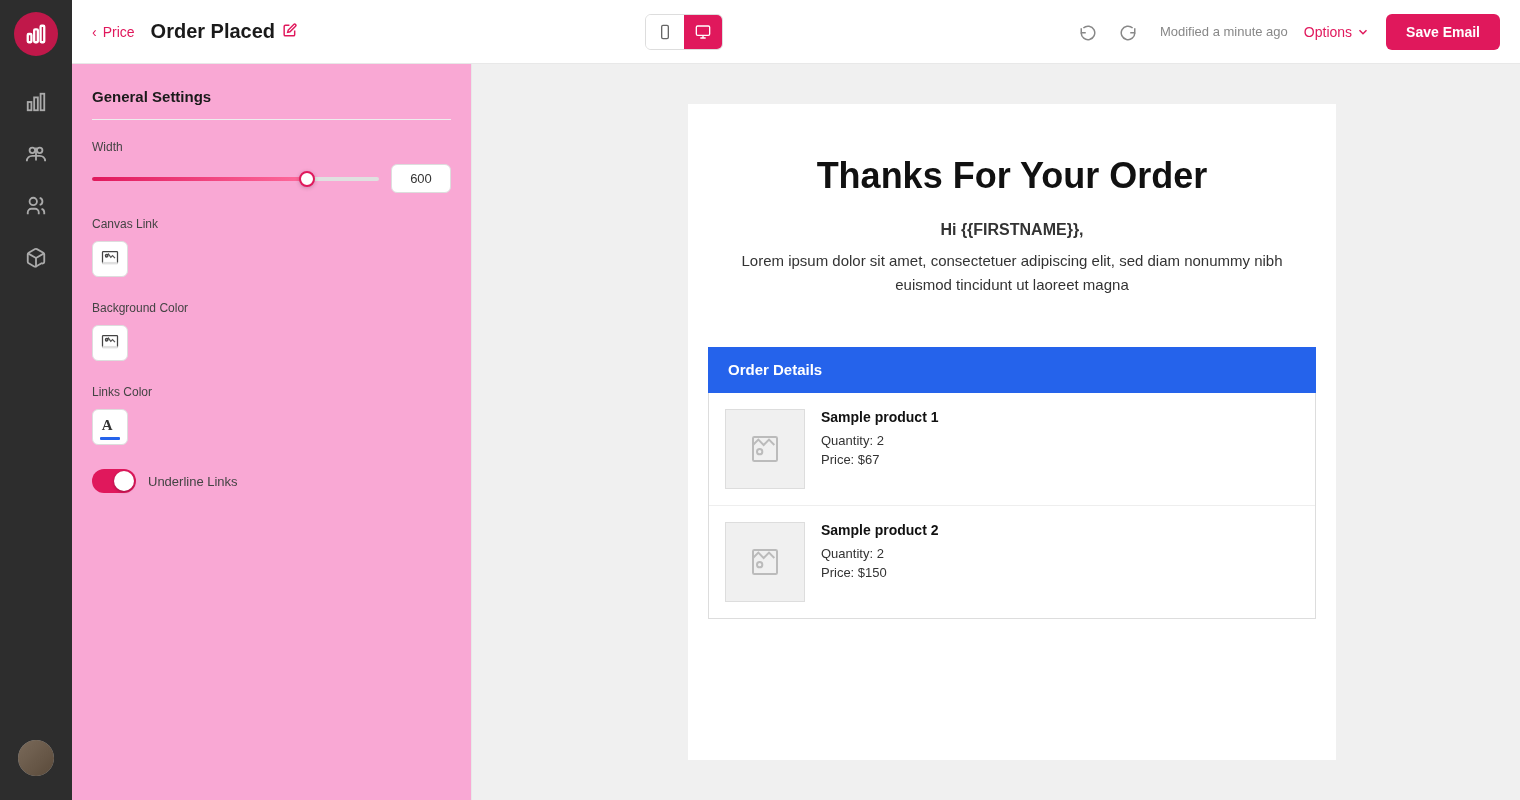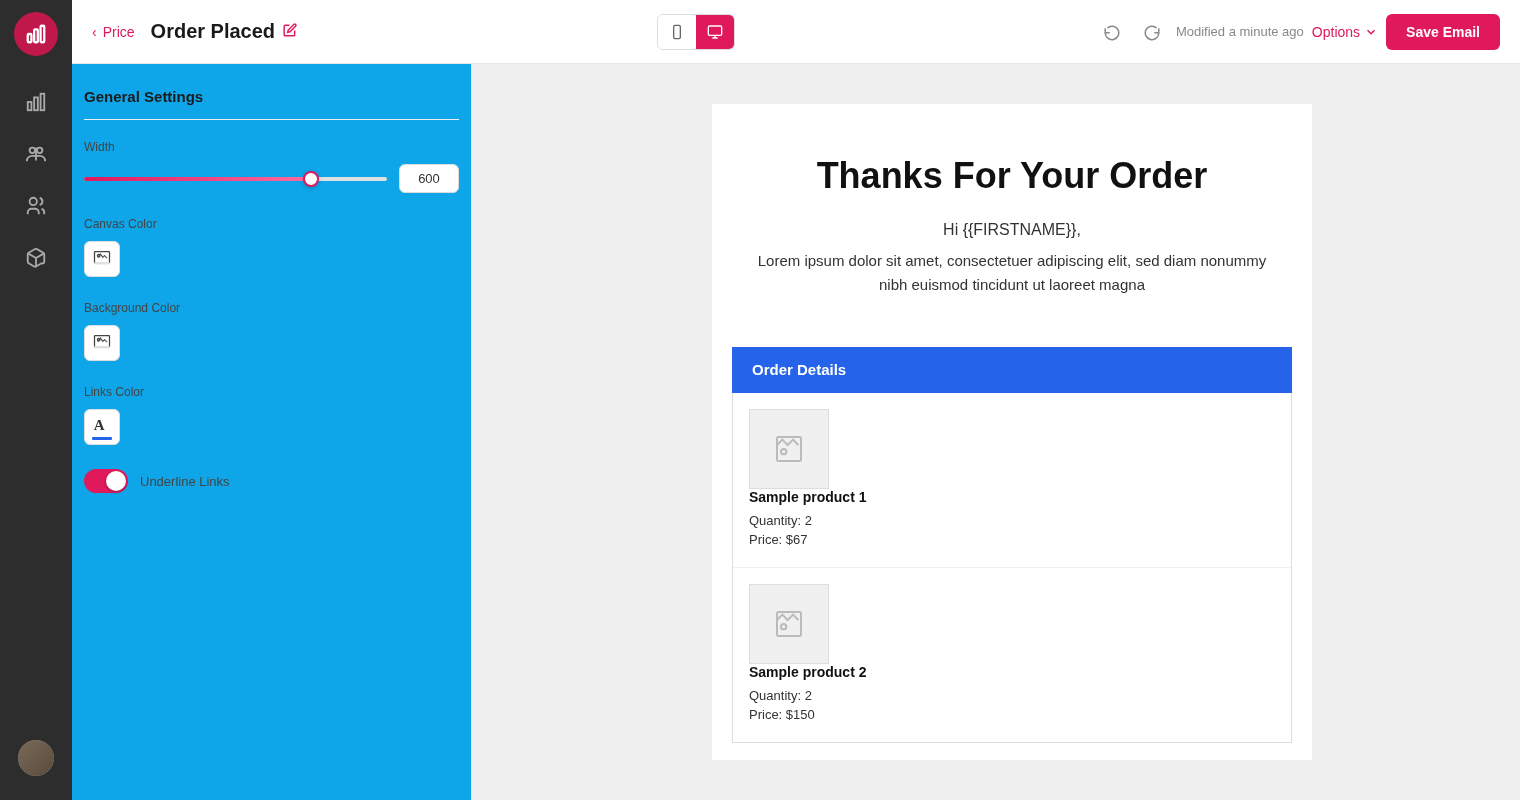--- a/index.html
+++ b/index.html
@@ -104,21 +104,21 @@
       cursor: pointer;
       background: #fff;
       color: #666;
       border: none;
     }
     .view-btn.active {
       background: #e0185c;
       color: #fff;
     }
     .topbar-right {
-      display: flex; align-items: center; gap: 8px;
+      display: flex; align-items: center; gap: 16px;
     }
     .undo-redo {
       display: flex; gap: 8px;
     }
     .undo-btn, .redo-btn {
       width: 32px; height: 32px;
       display: flex; align-items: center; justify-content: center;
       cursor: pointer;
       color: #888;
       font-size: 16px;
@@ -152,23 +152,23 @@
     
     .content-area {
       flex: 1;
       display: flex;
       overflow: hidden;
     }
 
     
     .left-panel {
       width: 400px;
-      background: #0ea5e9;
+      background: #f9a8d4;
       border-right: 1px solid #e8e8e8;
-      padding: 24px 12px;
+      padding: 24px 20px;
       overflow-y: auto;
       flex-shrink: 0;
     }
     .panel-title {
       font-size: 15px;
       font-weight: 600;
       color: #1a1a1a;
       margin-bottom: 20px;
       padding-bottom: 14px;
       border-bottom: 1px solid #eee;
@@ -261,21 +261,21 @@
     
     .preview-area {
       flex: 1;
       background: #f0f0f0;
       overflow-y: auto;
       display: flex;
       justify-content: center;
       padding: 40px 40px;
     }
     .email-preview {
-      width: 600px;
+      width: 648px;
       background: #fff;
       min-height: 600px;
       margin-left: 32px;
     }
 
     
     .email-header-section {
       padding: 50px 40px 30px;
       text-align: center;
     }
@@ -283,20 +283,21 @@
       font-size: 36px;
       font-weight: 800;
       color: #111;
       margin-bottom: 24px;
       line-height: 1.2;
     }
     .email-greeting {
       font-size: 16px;
       color: #333;
       margin-bottom: 10px;
+      font-weight: bold;
     }
     .email-body-text {
       font-size: 15px;
       color: #333;
       line-height: 1.6;
     }
 
     .order-details-section {
       margin: 20px 20px 0;
     }
@@ -311,21 +312,20 @@
     }
     .order-items-container {
       border: 1px solid #ddd;
       border-top: none;
     }
     .order-item {
       display: flex;
       align-items: flex-start;
       padding: 16px;
       border-bottom: 1px solid #eee;
-      flex-direction: column;
     }
     .order-item:last-child { border-bottom: none; }
     .product-image {
       width: 80px; height: 80px;
       background: #f0f0f0;
       border: 1px solid #ddd;
       display: flex; align-items: center; justify-content: center;
       flex-shrink: 0;
       margin-right: 16px;
     }
@@ -472,21 +472,21 @@
             <div class="slider-track">
               <div class="slider-fill"></div>
               <div class="slider-thumb"></div>
             </div>
           </div>
           <input class="width-input" type="text" value="600" style="">
         </div>
       </div>
 
       <div class="setting-row">
-        <div class="setting-label">Canvas Color</div>
+        <div class="setting-label">Canvas Link</div>
         <button class="color-swatch-btn">
           <svg viewBox="0 0 24 24" fill="none" stroke="#444" stroke-width="1.5">
             <rect x="3" y="3" width="18" height="14" rx="1"></rect>
             <path d="M3 17h18" stroke-width="3" stroke="#e0e0e0"></path>
             <path d="M7 10l3-4 3 4 2-2 3 3" stroke="#555" stroke-width="1.5"></path>
             <circle cx="8" cy="8" r="1.5" fill="#aaa"></circle>
           </svg>
         </button>
       </div>
 

